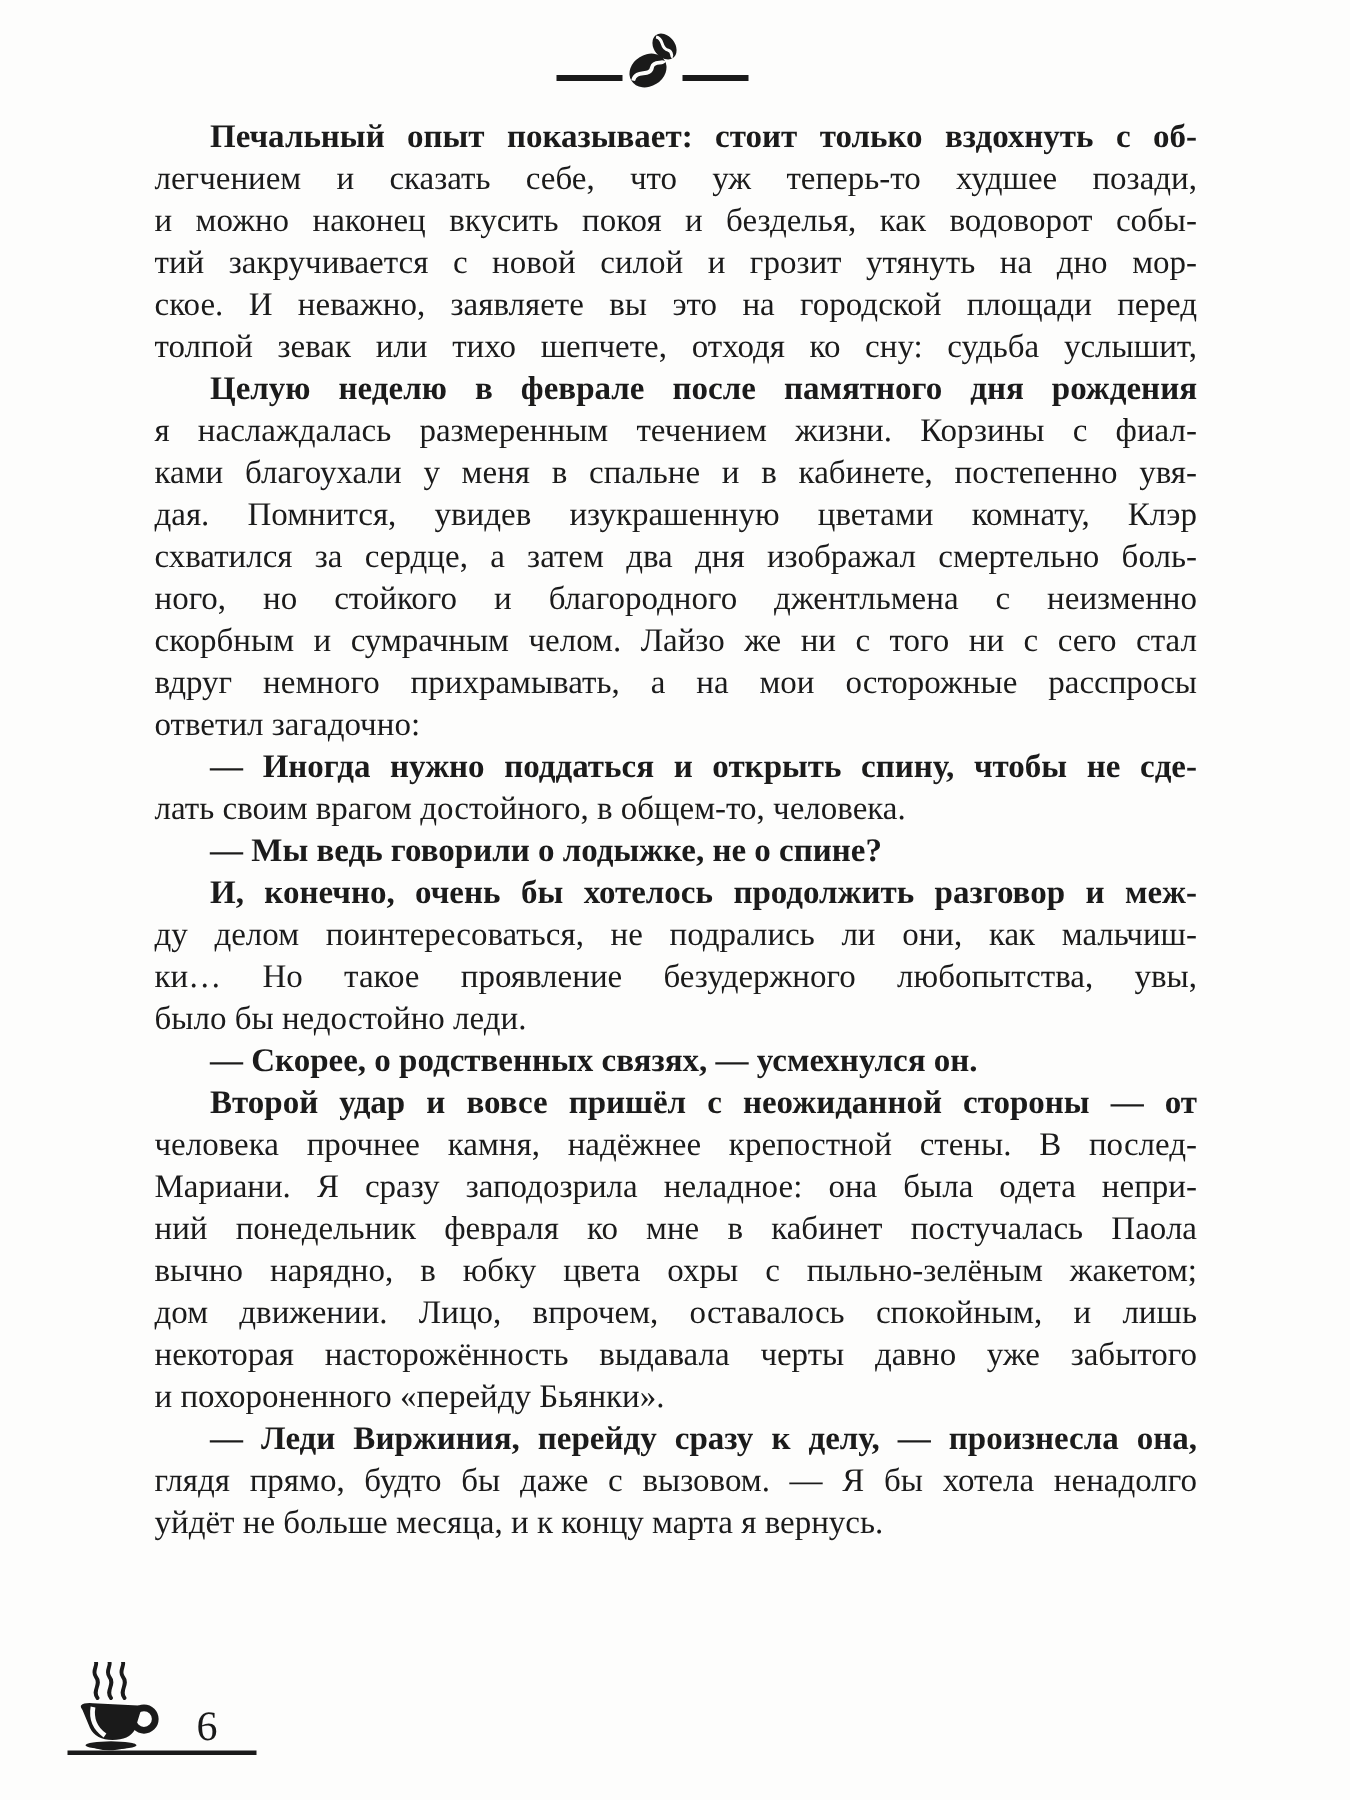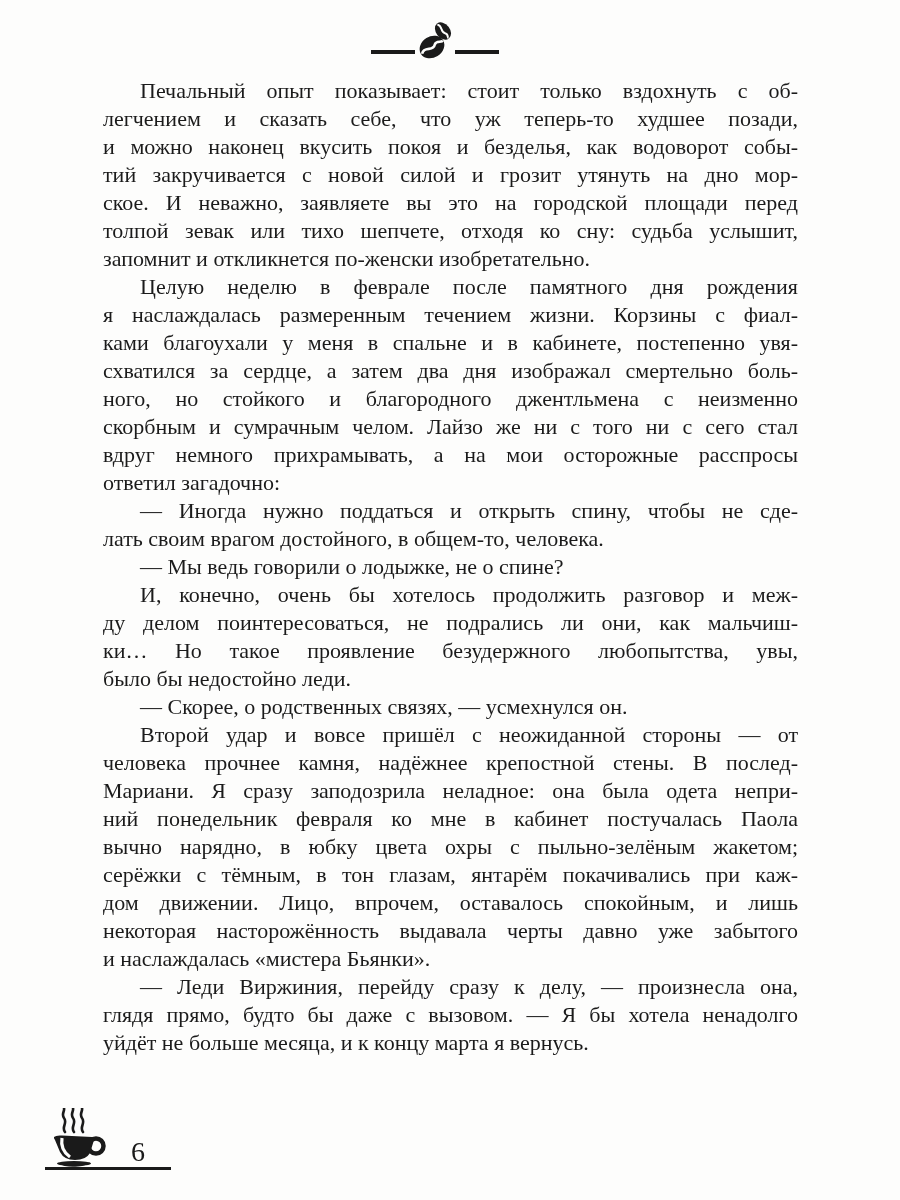--- a/index.html
+++ b/index.html
@@ -27,21 +27,21 @@
     font-size:22px;
     color:#1b1b1b;
   }
   .line{
     line-height:28px;
     text-align:justify;
     text-align-last:justify;
     white-space:normal;
   }
   .line.last{text-align-last:left;}
-  .line.first{text-indent:37px;}
+  .line.first{text-indent:37px;font-weight:bold;}
   
   .footer-cup{position:absolute;left:52px;top:1108px;}
   .page-num{
     position:absolute;left:131px;top:1136px;
     font-family:"Liberation Serif","DejaVu Serif",serif;
     font-size:28px;color:#1a1a1a;
   }
   .footer-rule{
     position:absolute;left:45px;top:1167px;
     width:126px;height:3px;background:#1a1a1a;
@@ -70,26 +70,26 @@
   </div>
 
   <div class="text-block">
       <div class="para">
         <div class="line first">Печальный опыт показывает: стоит только вздохнуть с об-</div>
         <div class="line">легчением и сказать себе, что уж теперь-то худшее позади,</div>
         <div class="line">и можно наконец вкусить покоя и безделья, как водоворот собы-</div>
         <div class="line">тий закручивается с новой силой и грозит утянуть на дно мор-</div>
         <div class="line">ское. И неважно, заявляете вы это на городской площади перед</div>
         <div class="line">толпой зевак или тихо шепчете, отходя ко сну: судьба услышит,</div>
-        <div class="line last">запомнит и откликнется по-женски изобретательно.</div>
       </div>
       <div class="para">
         <div class="line first">Целую неделю в феврале после памятного дня рождения</div>
         <div class="line">я наслаждалась размеренным течением жизни. Корзины с фиал-</div>
         <div class="line">ками благоухали у меня в спальне и в кабинете, постепенно увя-</div>
+        <div class="line">дая. Помнится, увидев изукрашенную цветами комнату, Клэр</div>
         <div class="line">схватился за сердце, а затем два дня изображал смертельно боль-</div>
         <div class="line">ного, но стойкого и благородного джентльмена с неизменно</div>
         <div class="line">скорбным и сумрачным челом. Лайзо же ни с того ни с сего стал</div>
         <div class="line">вдруг немного прихрамывать, а на мои осторожные расспросы</div>
         <div class="line last">ответил загадочно:</div>
       </div>
       <div class="para">
         <div class="line first">— Иногда нужно поддаться и открыть спину, чтобы не сде-</div>
         <div class="line last">лать своим врагом достойного, в общем-то, человека.</div>
       </div>
@@ -104,24 +104,23 @@
       </div>
       <div class="para">
         <div class="line first last">— Скорее, о родственных связях, — усмехнулся он.</div>
       </div>
       <div class="para">
         <div class="line first">Второй удар и вовсе пришёл с неожиданной стороны — от</div>
         <div class="line">человека прочнее камня, надёжнее крепостной стены. В послед-</div>
         <div class="line">Мариани. Я сразу заподозрила неладное: она была одета непри-</div>
         <div class="line">ний понедельник февраля ко мне в кабинет постучалась Паола</div>
         <div class="line">вычно нарядно, в юбку цвета охры с пыльно-зелёным жакетом;</div>
-        <div class="line">серёжки с тёмным, в тон глазам, янтарём покачивались при каж-</div>
         <div class="line">дом движении. Лицо, впрочем, оставалось спокойным, и лишь</div>
         <div class="line">некоторая насторожённость выдавала черты давно уже забытого</div>
-        <div class="line last">и наслаждалась «мистера Бьянки».</div>
+        <div class="line last">и похороненного «перейду Бьянки».</div>
       </div>
       <div class="para">
         <div class="line first">— Леди Виржиния, перейду сразу к делу, — произнесла она,</div>
         <div class="line">глядя прямо, будто бы даже с вызовом. — Я бы хотела ненадолго</div>
         <div class="line last">уйдёт не больше месяца, и к концу марта я вернусь.</div>
       </div>
     </div>
 
   <svg class="footer-cup" width="60" height="62" viewBox="0 0 60 62">
 

